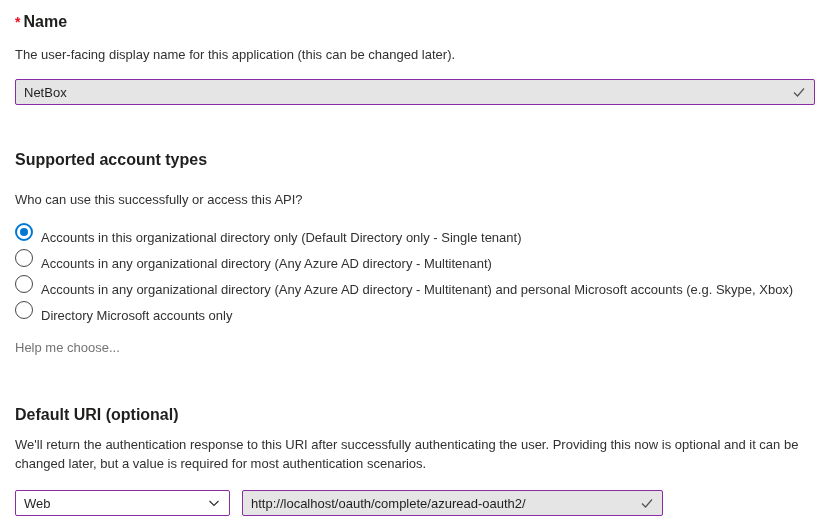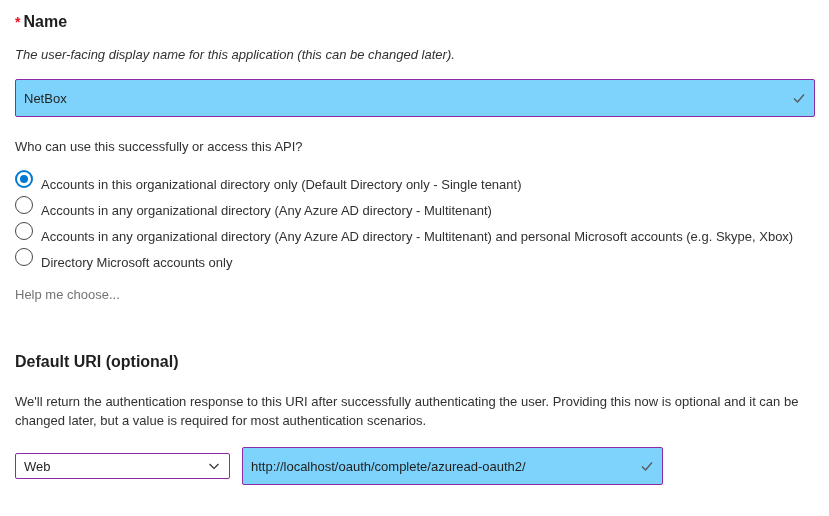--- a/index.html
+++ b/index.html
@@ -28,31 +28,31 @@
     color: #e81123;
     margin-right: 3px;
     font-size: 14px;
   }
   .helper-text {
     font-size: 13px;
     color: #323130;
     line-height: 19px;
     margin: 0;
   }
-  .name-desc { margin-top: 12px; font-style: italic; }
+  .name-desc { margin-top: 12px; }
   .textfield {
     position: relative;
     margin-top: 15px;
-    height: 38px;
+    height: 26px;
     border: 1px solid #8A2DA5;
     border-radius: 2px;
     width: 800px;
     display: flex;
     align-items: center;
-    background: #7dd3fc;
+    background: #e5e5e5;
   }
   .textfield input {
     border: none;
     outline: none;
     background: transparent;
     font-family: "Liberation Sans", "DejaVu Sans", sans-serif;
     font-size: 13px;
     color: #201f1e;
     padding: 0 26px 0 8px;
     width: 100%;
@@ -109,21 +109,21 @@
   .help-link {
     display: inline-block;
     margin-top: 17px;
     font-size: 13px;
     color: #737373;
     text-decoration: none;
     cursor: pointer;
   }
   .section-redirect { margin-top: 48px; }
   .redirect-desc {
-    margin-top: 20px;
+    margin-top: 10px;
     width: 800px;
   }
   .uri-row {
     margin-top: 17px;
     display: flex;
     align-items: center;
     gap: 12px;
   }
   .dropdown {
     position: relative;
@@ -168,20 +168,21 @@
   <div class="textfield">
     <input type="text" value="NetBox" style="">
     <span class="field-check">
       <svg width="14" height="14" viewBox="0 0 14 14">
           <path d="M2 7.5 L5.5 11 L12 3.5" stroke="#555555" stroke-width="1.2" fill="none"></path>
         </svg>
     </span>
   </div>
 
   
+  <h2 class="section-title section-accounts">Supported account types</h2>
 
   <p class="helper-text question">Who can use this successfully or access this API?</p>
 
   <div class="radio-group">
     <label class="radio-row">
       <span class="radio-outer selected">
           <span class="radio-dot"></span>
         </span>
       <span class="radio-label">Accounts in this organizational directory only (Default Directory only - Single tenant)</span>
     </label>

